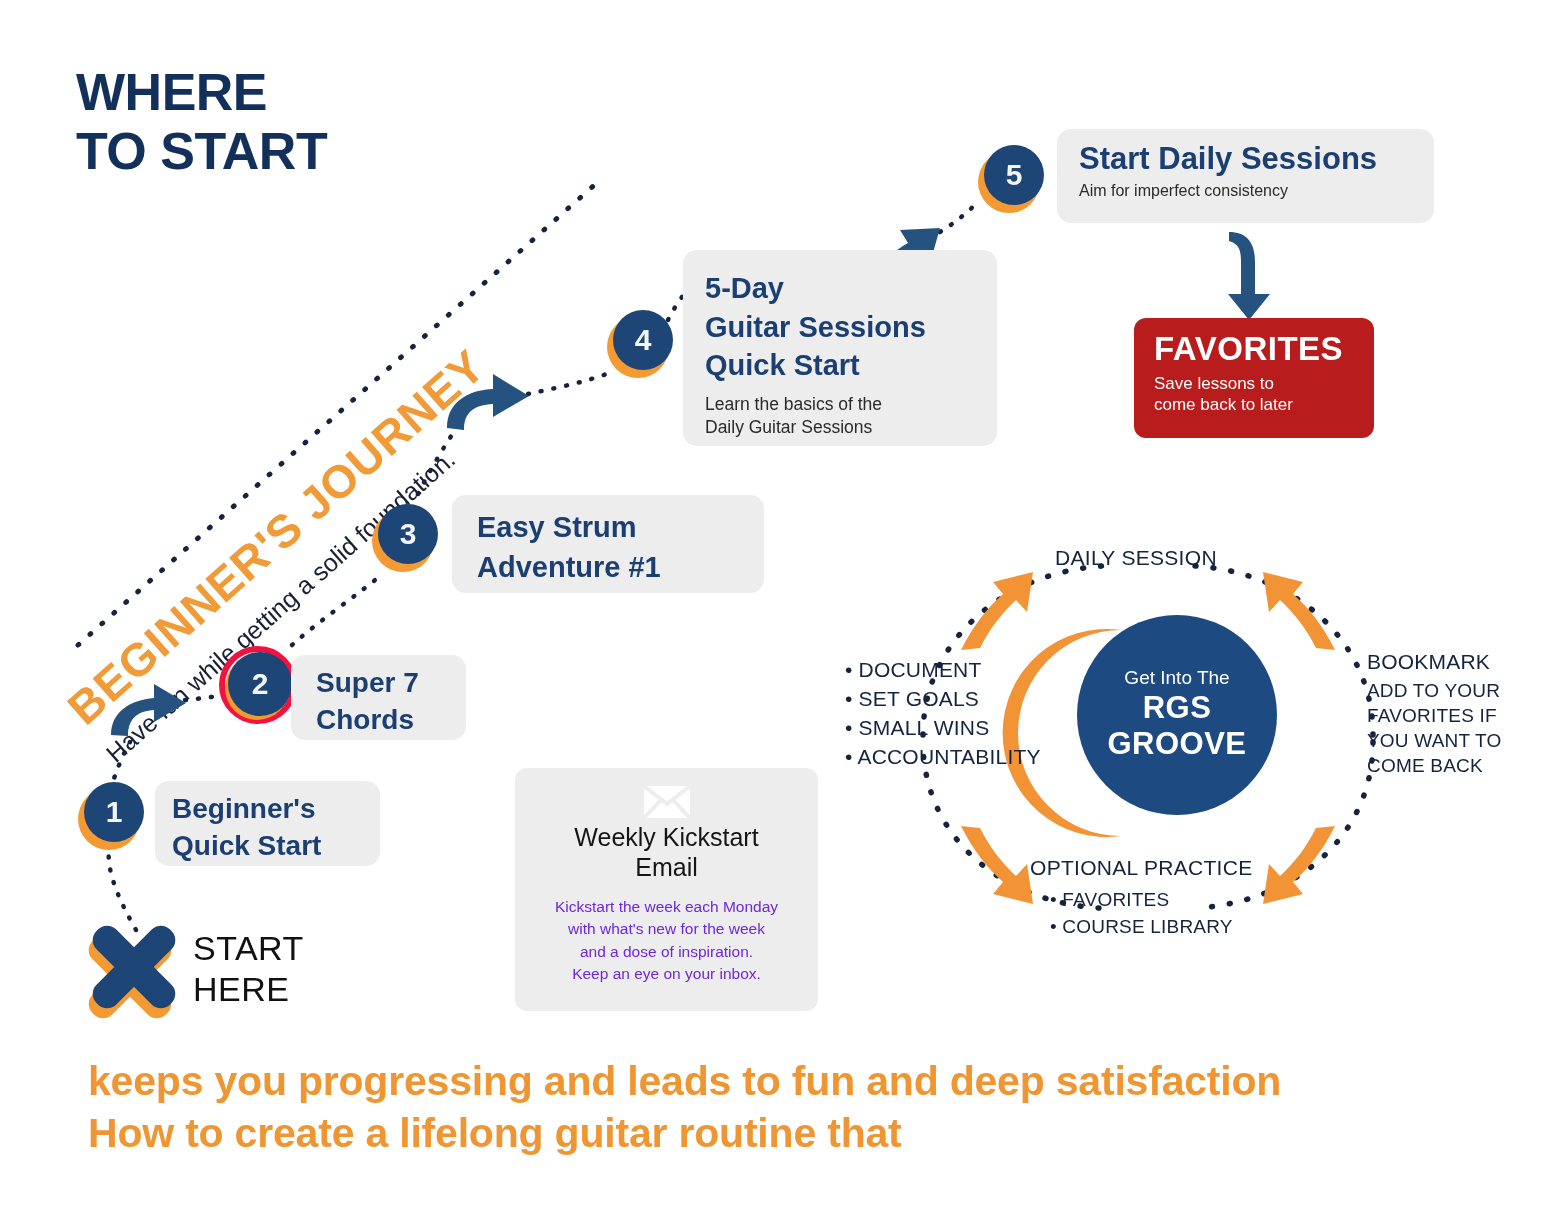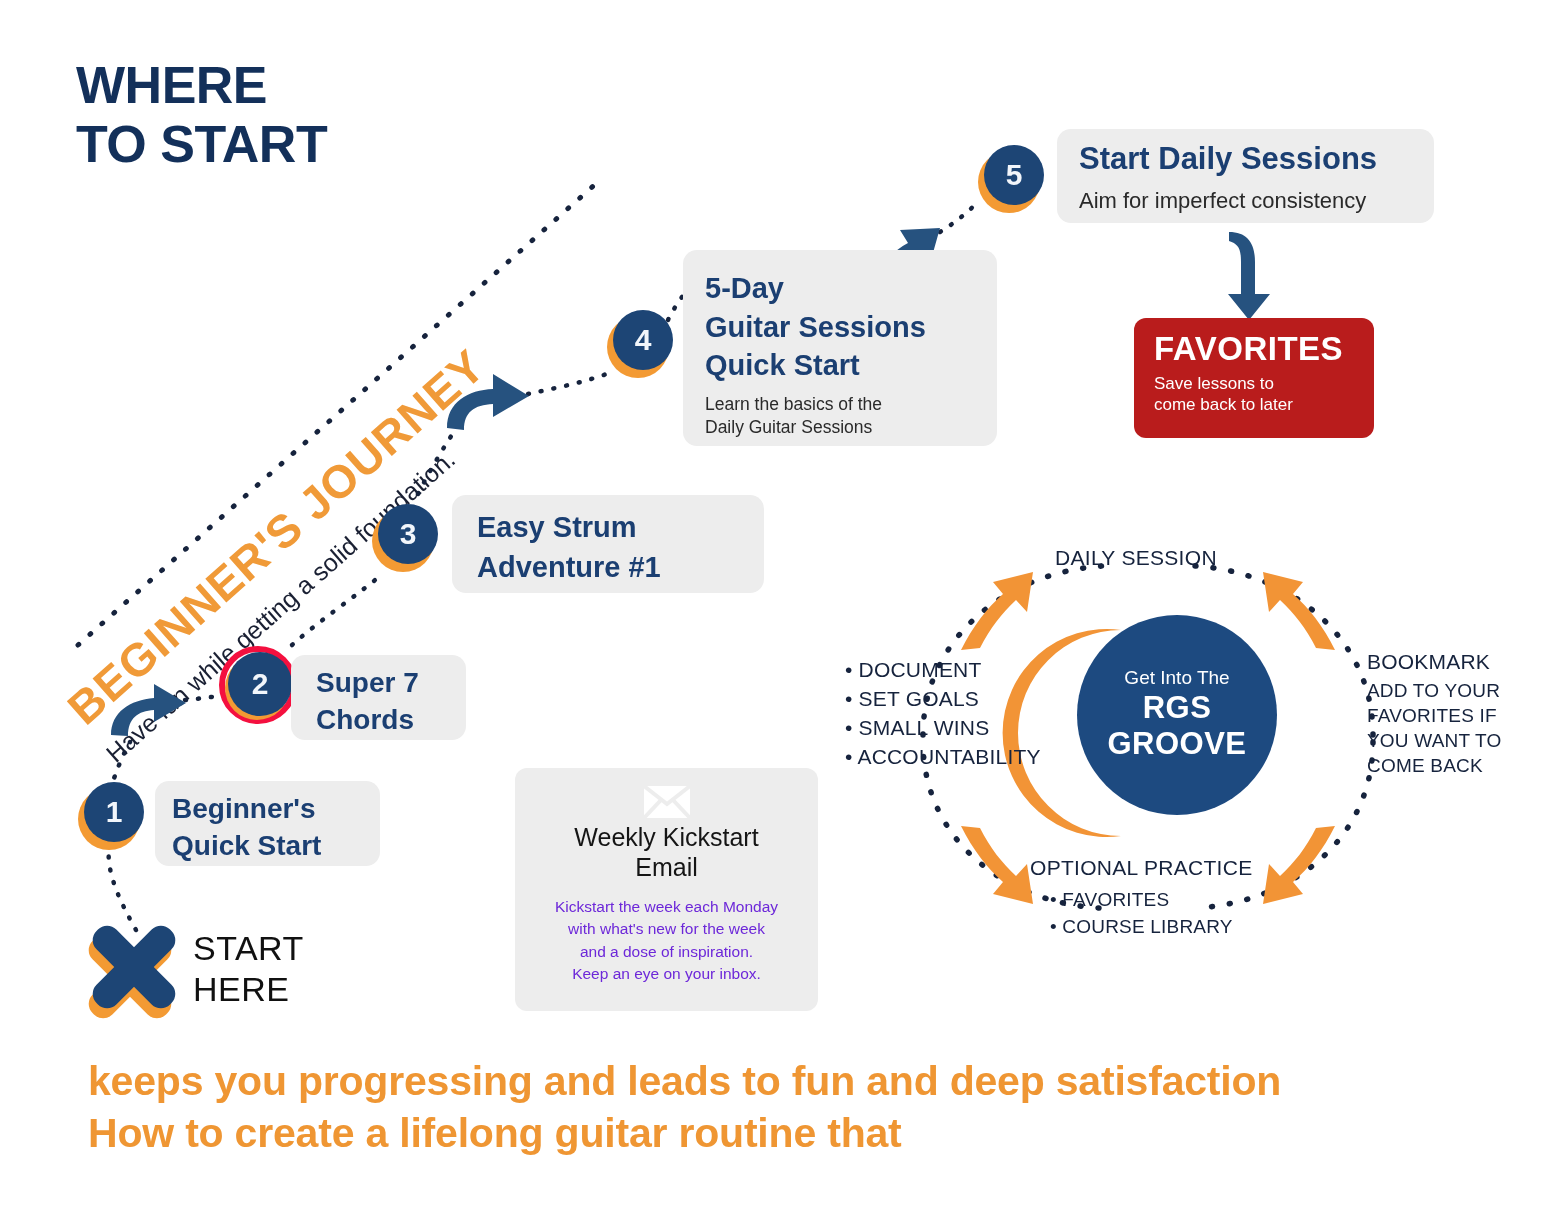--- a/index.html
+++ b/index.html
@@ -9,21 +9,21 @@
     font-family:"Liberation Sans", sans-serif;
     position:relative;
     overflow:hidden;
     -webkit-font-smoothing:antialiased;
   }
   .stage{position:absolute;inset:0;}
   .abs{position:absolute;}
 
   
   #page-title{
-    left:76px;top:56px;
+    left:76px;top:63px;
     font-size:52px;line-height:1.13;
     font-weight:bold;
     color:#13305a;
     letter-spacing:-0.5px;
   }
 
   
   #journey-band{
     left:-20px;top:100px;
     width:780px;height:560px;
@@ -154,21 +154,21 @@
     left:88px;top:1055px;
     font-size:41px;line-height:1.28;
     font-weight:bold;
     color:#ef9633;
     letter-spacing:-0.2px;
   }
 
   
   #card-daily{left:1057px;top:129px;width:377px;height:94px;padding:14px 0 0 22px;}
   #card-daily .card-title{font-size:31px;line-height:1.05;}
-  #card-daily .card-sub{font-size:22px;margin-top:12px;}
+  #card-daily .card-sub{font-size:16px;margin-top:6px;}
 
   #card-fiveday{left:683px;top:250px;width:314px;height:196px;padding:19px 0 0 22px;}
   #card-fiveday .card-title{font-size:29px;line-height:1.33;}
   #card-fiveday .card-sub{font-size:17.5px;line-height:1.35;margin-top:8px;}
 
   #card-easystrum{left:452px;top:495px;width:312px;height:98px;padding:12px 0 0 25px;}
   #card-easystrum .card-title{font-size:29px;line-height:1.38;}
 
   #card-super7{left:291px;top:655px;width:175px;height:85px;padding:9px 0 0 25px;}
   #card-super7 .card-title{font-size:28px;line-height:1.33;}

